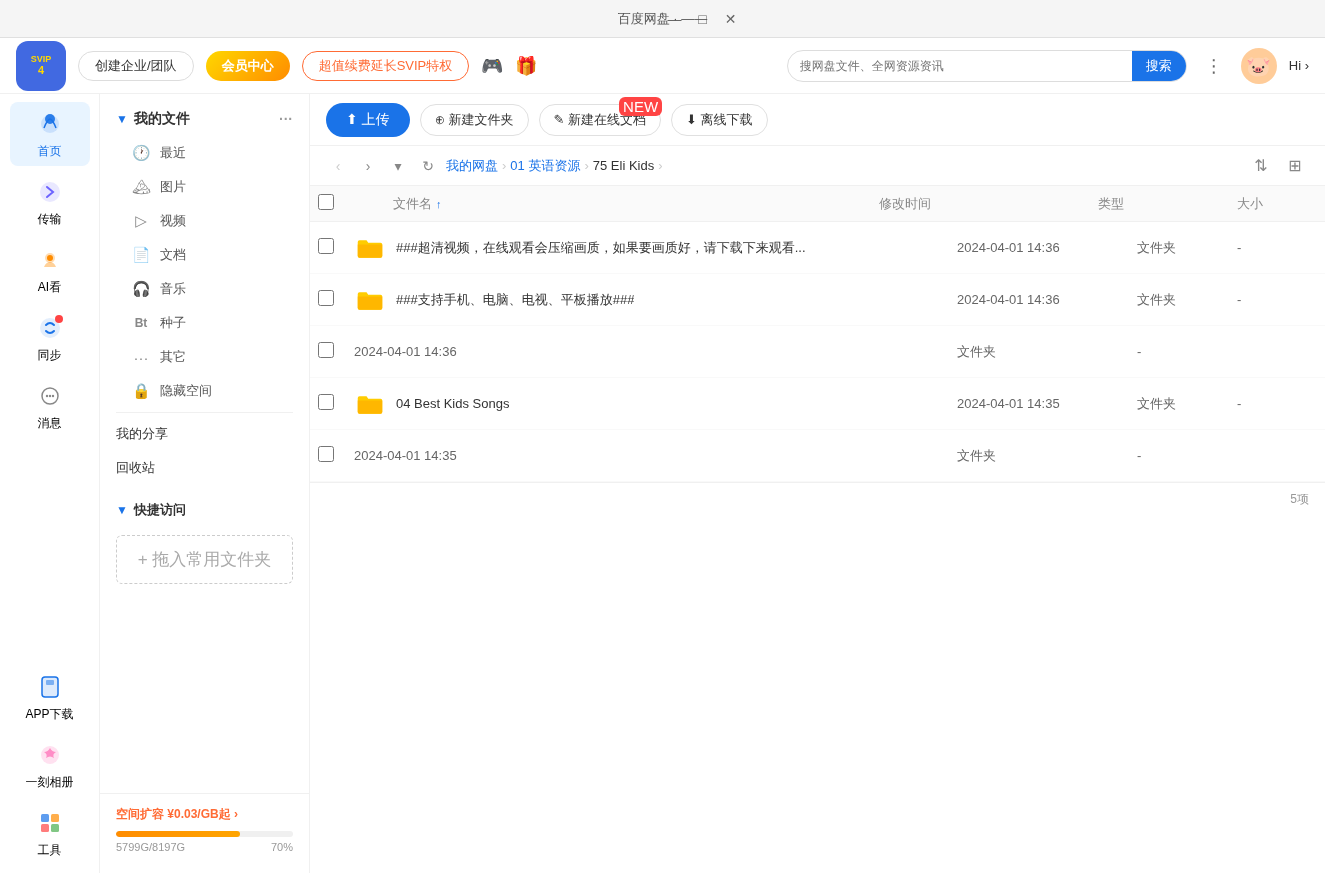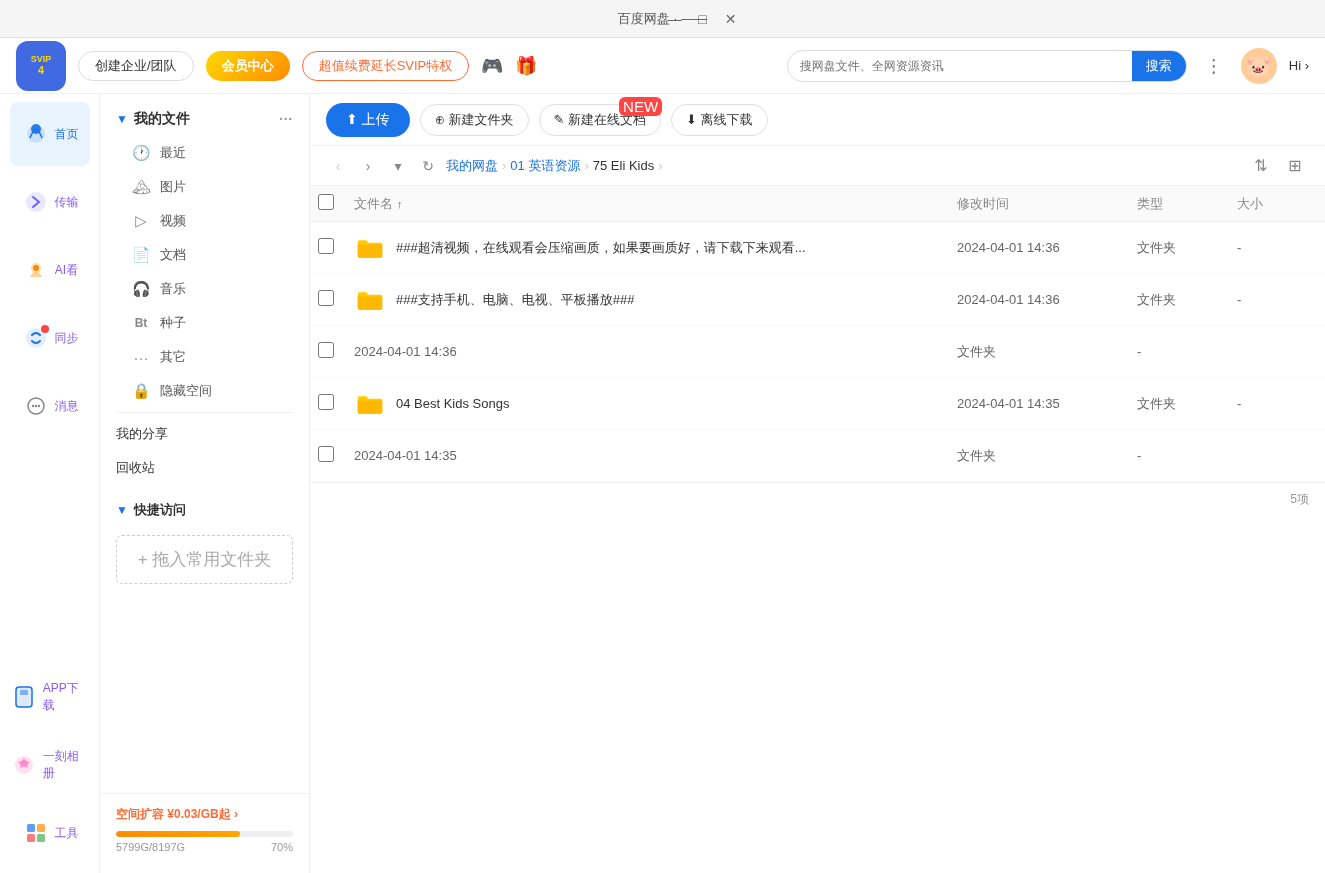--- a/index.html
+++ b/index.html
@@ -183,39 +183,39 @@
       display: flex;
       flex-direction: column;
       align-items: center;
       padding-top: 8px;
       gap: 4px;
     }
     .sidebar-item {
       width: 80px;
       height: 64px;
       display: flex;
-      flex-direction: row;
+      flex-direction: column;
       align-items: center;
       justify-content: center;
       cursor: pointer;
       border-radius: 8px;
       gap: 4px;
     }
     .sidebar-item.active { background: #e8f4ff; }
     .sidebar-icon {
       width: 30px;
       height: 30px;
       display: flex;
       align-items: center;
       justify-content: center;
       font-size: 22px;
     }
     .sidebar-label {
       font-size: 12px;
-      color: #8b5cf6;
+      color: #000000;
     }
     .sidebar-item.active .sidebar-label { color: #1a73e8; }
     .sidebar-bottom {
       margin-top: auto;
       display: flex;
       flex-direction: column;
       align-items: center;
       gap: 4px;
       padding-bottom: 8px;
     }
@@ -434,20 +434,21 @@
     .table-header {
       display: grid;
       grid-template-columns: 36px 1fr 180px 100px 80px;
       height: 36px;
       align-items: center;
       padding: 0 8px;
       border-bottom: 1px solid #f0f0f0;
       background: #fafafa;
       font-size: 13px;
       color: #888;
+      gap: 39px;
     }
     .table-header .col-name {
       display: flex;
       align-items: center;
       gap: 4px;
     }
     .sort-icon { color: #1a73e8; font-size: 11px; }
     .table-row {
       display: grid;
       grid-template-columns: 36px 1fr 180px 100px 80px;

